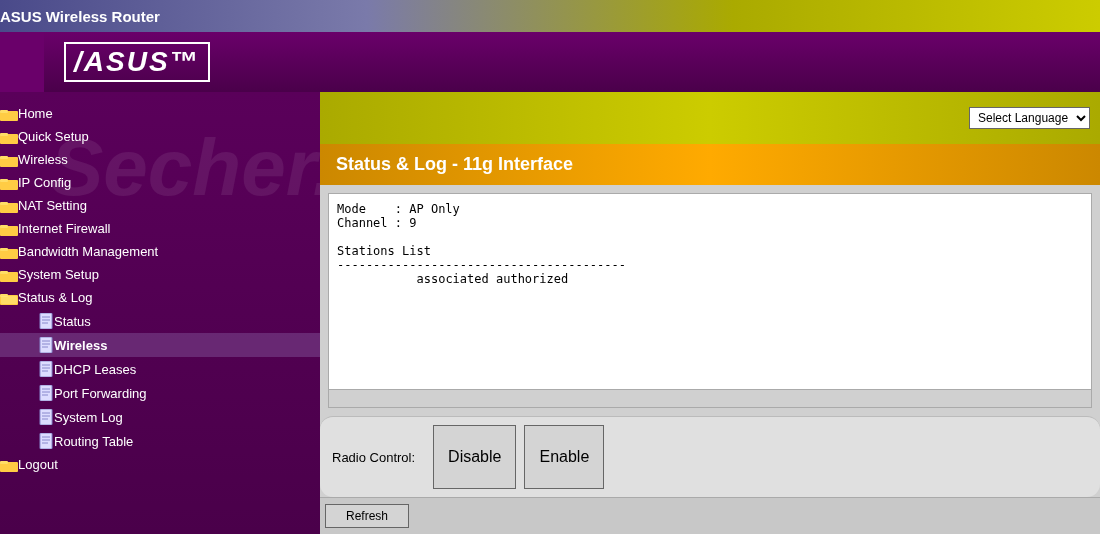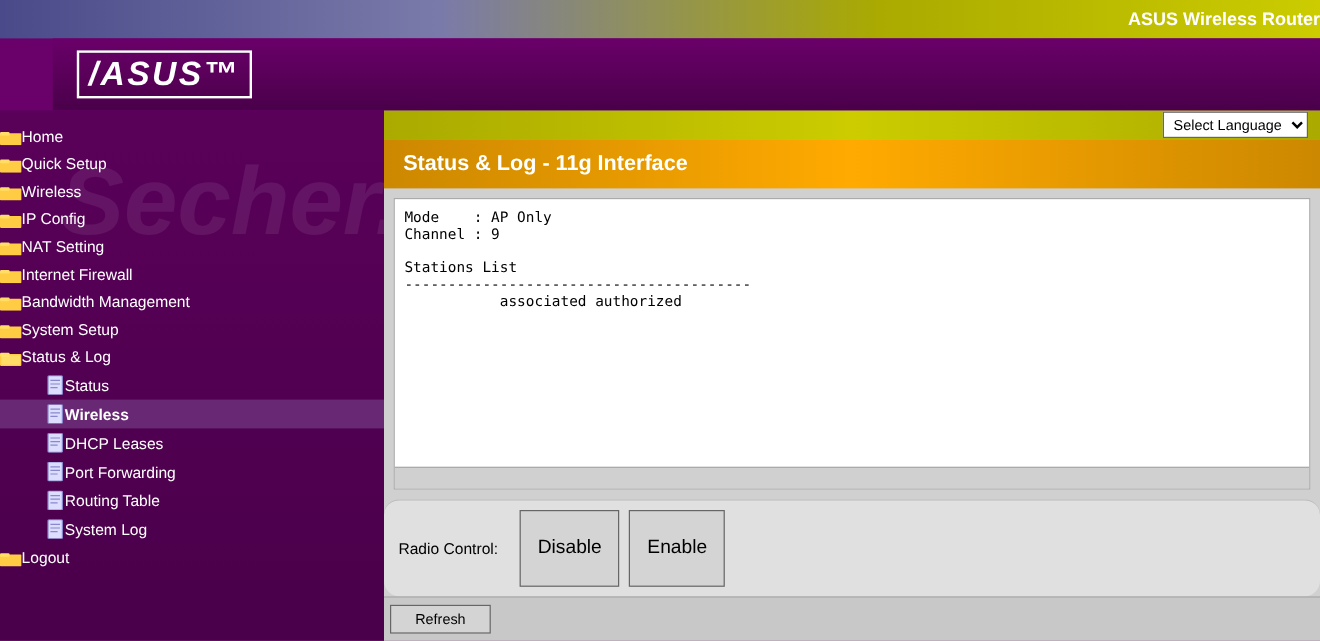--- a/index.html
+++ b/index.html
@@ -11,21 +11,21 @@
       overflow: hidden;
       background: #6a006a;
     }
 
     
     .top-header {
       background: linear-gradient(to right, #4a4a8a, #7a7aaa, #aaaa00, #cccc00);
       height: 32px;
       display: flex;
       align-items: center;
-      justify-content: flex-end;
+      justify-content: flex-start;
       color: white;
       font-size: 15px;
       font-weight: bold;
     }
 
     
     .logo-bar {
       background: linear-gradient(to bottom, #6a006a, #4a004a);
       height: 60px;
       display: flex;
@@ -99,21 +99,21 @@
     .content-area {
       flex: 1;
       background: #d0d0d0;
       display: flex;
       flex-direction: column;
     }
 
     
     .lang-bar {
       background: linear-gradient(to right, #aaaa00, #cccc00, #aaaa00);
-      height: 24px;
+      height: 52px;
       display: flex;
       align-items: center;
       justify-content: flex-end;
       padding-right: 10px;
     }
 
     .lang-select {
       font-size: 12px;
       padding: 2px 4px;
       border: 1px solid #666;
@@ -349,31 +349,31 @@
       <span>Port Forwarding</span>
     </div>
 
     <div class="sidebar-item sub-item">
       <svg class="page-svg" viewBox="0 0 16 16">
         <rect x="2" y="0" width="12" height="16" rx="1" fill="#ddddff" stroke="#8888cc" stroke-width="1"></rect>
         <line x1="4" y1="4" x2="12" y2="4" stroke="#8888cc" stroke-width="1"></line>
         <line x1="4" y1="7" x2="12" y2="7" stroke="#8888cc" stroke-width="1"></line>
         <line x1="4" y1="10" x2="10" y2="10" stroke="#8888cc" stroke-width="1"></line>
       </svg>
+      <span>System Log</span>
+    </div>
+
+    <div class="sidebar-item sub-item">
+      <svg class="page-svg" viewBox="0 0 16 16">
+        <rect x="2" y="0" width="12" height="16" rx="1" fill="#ddddff" stroke="#8888cc" stroke-width="1"></rect>
+        <line x1="4" y1="4" x2="12" y2="4" stroke="#8888cc" stroke-width="1"></line>
+        <line x1="4" y1="7" x2="12" y2="7" stroke="#8888cc" stroke-width="1"></line>
+        <line x1="4" y1="10" x2="10" y2="10" stroke="#8888cc" stroke-width="1"></line>
+      </svg>
       <span>Routing Table</span>
-    </div>
-
-    <div class="sidebar-item sub-item">
-      <svg class="page-svg" viewBox="0 0 16 16">
-        <rect x="2" y="0" width="12" height="16" rx="1" fill="#ddddff" stroke="#8888cc" stroke-width="1"></rect>
-        <line x1="4" y1="4" x2="12" y2="4" stroke="#8888cc" stroke-width="1"></line>
-        <line x1="4" y1="7" x2="12" y2="7" stroke="#8888cc" stroke-width="1"></line>
-        <line x1="4" y1="10" x2="10" y2="10" stroke="#8888cc" stroke-width="1"></line>
-      </svg>
-      <span>System Log</span>
     </div>
 
     <div class="sidebar-item">
       <svg class="folder-svg" viewBox="0 0 18 14" fill="#ffcc44">
         <rect x="0" y="4" width="18" height="10" rx="1" fill="#ffcc44"></rect>
         <rect x="0" y="3" width="8" height="3" rx="1" fill="#ffdd66"></rect>
       </svg>
       <span>Logout</span>
     </div>
   </div>

